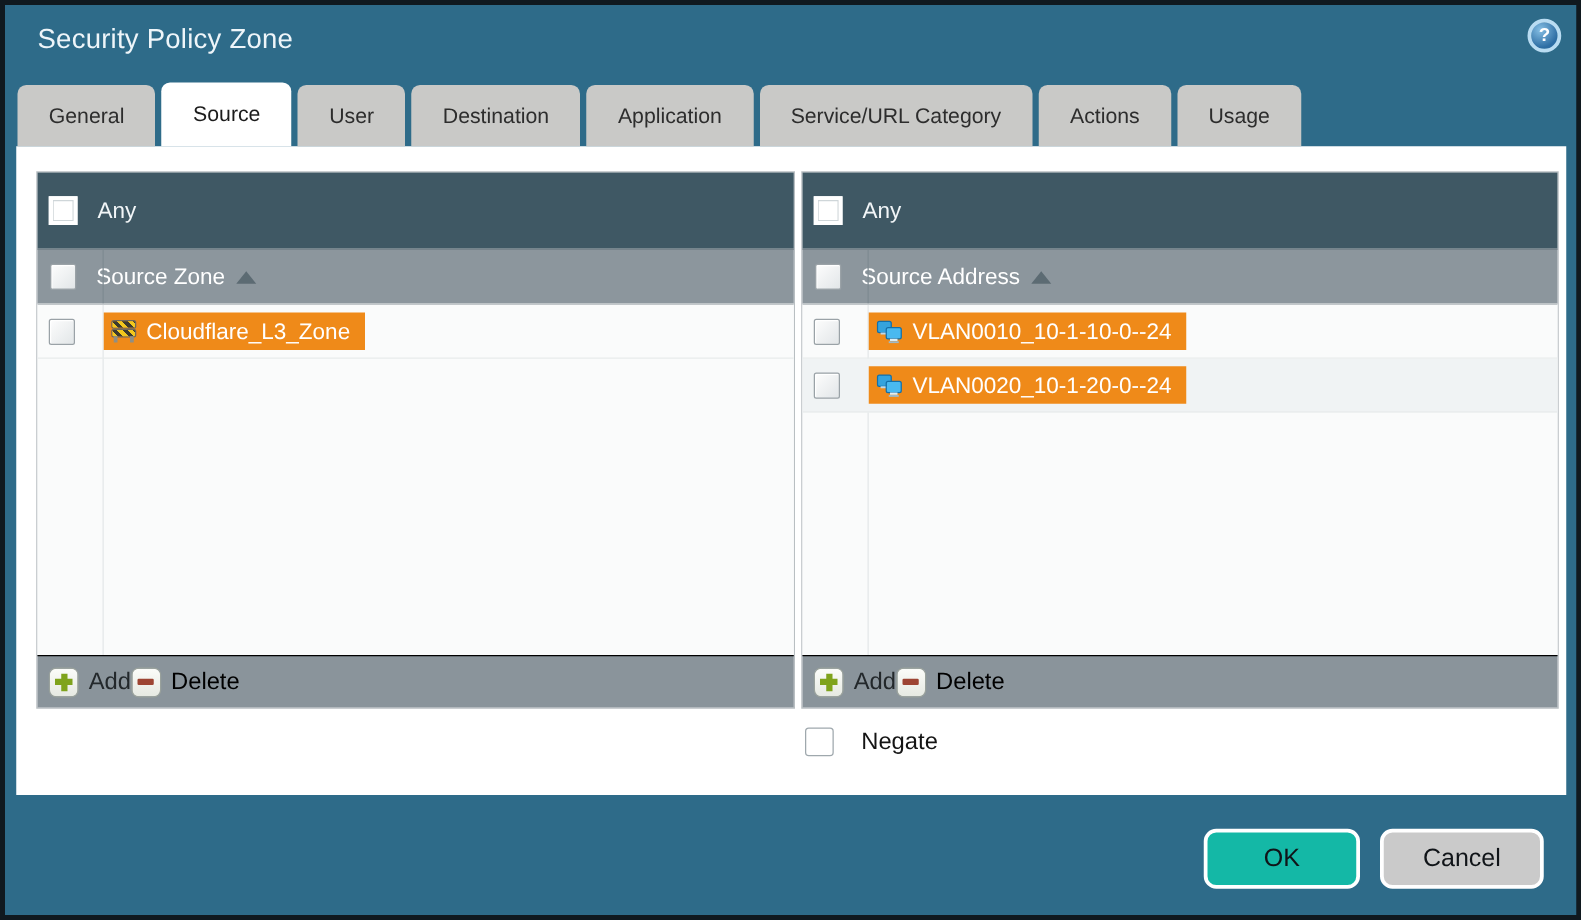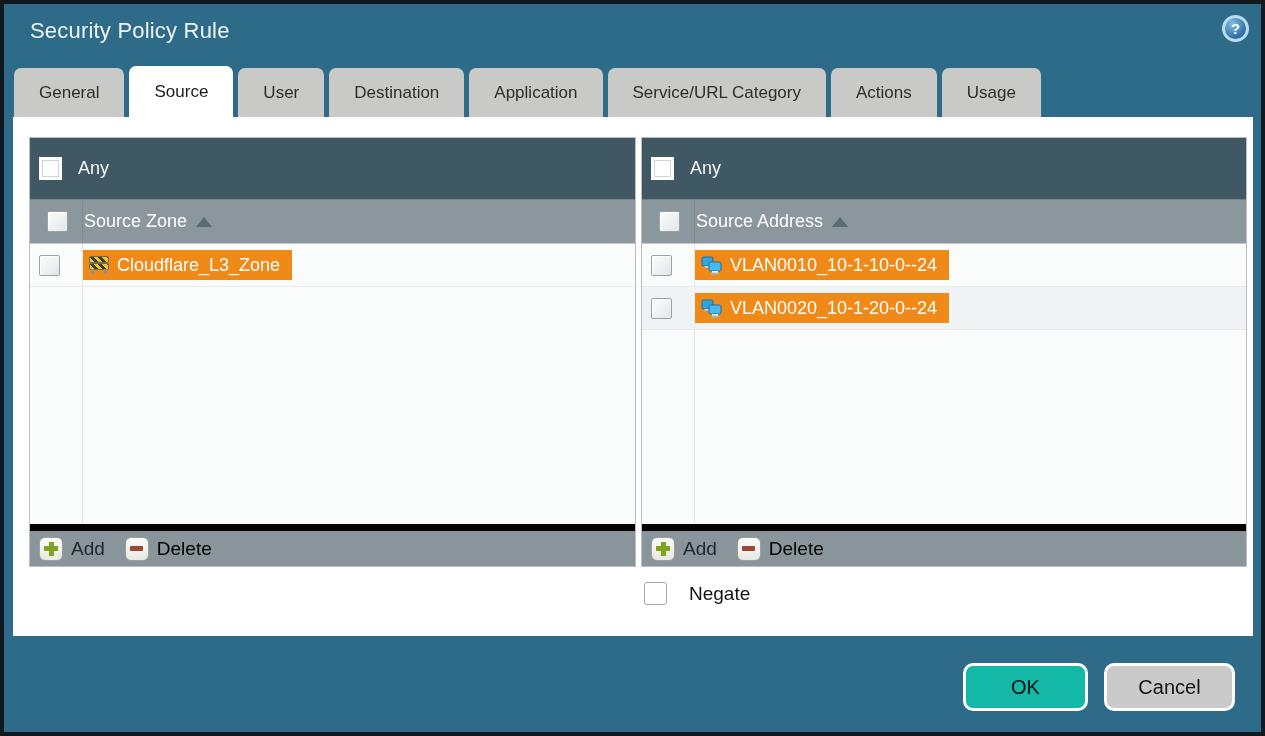--- a/index.html
+++ b/index.html
@@ -59,21 +59,21 @@
   }
   .panel.left  { left:16px;  width:607px; }
   .panel.right { left:628px; width:606px; }
   .any-bar {
     height:61px; background:#3f5864;
     display:flex; align-items:center; padding-left:9px; flex:none;
   }
   .any-label { color:#f2f6f8; font-size:18px; margin-left:16px; }
   .col-header {
     height:44px; background:#8c969d;
-    display:flex; align-items:center; padding-left:17px; flex:none;
+    display:flex; align-items:center; padding-left:10px; flex:none;
     position:relative; border-top:1px solid #77838b;
     cursor:pointer;
   }
   .col-header::before {
     content:""; position:absolute; left:52px; top:0; bottom:0;
     width:1px; background:#7e8a91;
   }
   .col-label { color:#ffffff; font-size:18px; margin-left:16px; }
   .sort-asc {
     width:0; height:0; margin-left:9px;
@@ -114,22 +114,22 @@
     background:linear-gradient(135deg,#fdfdfd 0%,#e2e6e8 100%);
     box-shadow: inset 1px 1px 0 #ffffff;
   }
   .cb-plain {
     width:23px; height:23px; background:#fff;
     border:1px solid #9fa8ad; border-radius:3px;
   }
   
   .panel-footer {
     height:42px; background:#8a949b; flex:none;
-    display:flex; align-items:center; padding-left:9px; gap:20px;
-    border-top:7px solid #000000;
+    display:flex; align-items:center; padding-left:9px; 
+    border-top:1px solid #000000;
   }
   .pf-btn { display:flex; align-items:center; gap:8px; cursor:pointer; }
   .pf-icon {
     width:24px; height:24px; border-radius:6px;
     background:linear-gradient(#fbfcf9,#e6e9e2);
     border:1px solid #99a19c;
     display:flex; align-items:center; justify-content:center;
   }
   .plus-glyph { position:relative; width:14px; height:14px; }
   .plus-glyph::before, .plus-glyph::after {
@@ -171,21 +171,21 @@
   .zone-icon .leg.l1 { left:2px; } .zone-icon .leg.l2 { right:2px; }
   
   .addr-icon { width:21px; height:19px; flex:none; }
 </style>
 </head>
 <body>
 
 <div class="dialog">
 
   <div class="titlebar">
-    <div class="title">Security Policy Rule</div>
+    <div class="title">Security Policy Zone</div>
     <div class="help-icon">?</div>
   </div>
 
   <div class="tabs">
     <div class="tab">General</div>
     <div class="tab active">Source</div>
     <div class="tab">User</div>
     <div class="tab">Destination</div>
     <div class="tab">Application</div>
     <div class="tab">Service/URL Category</div>

